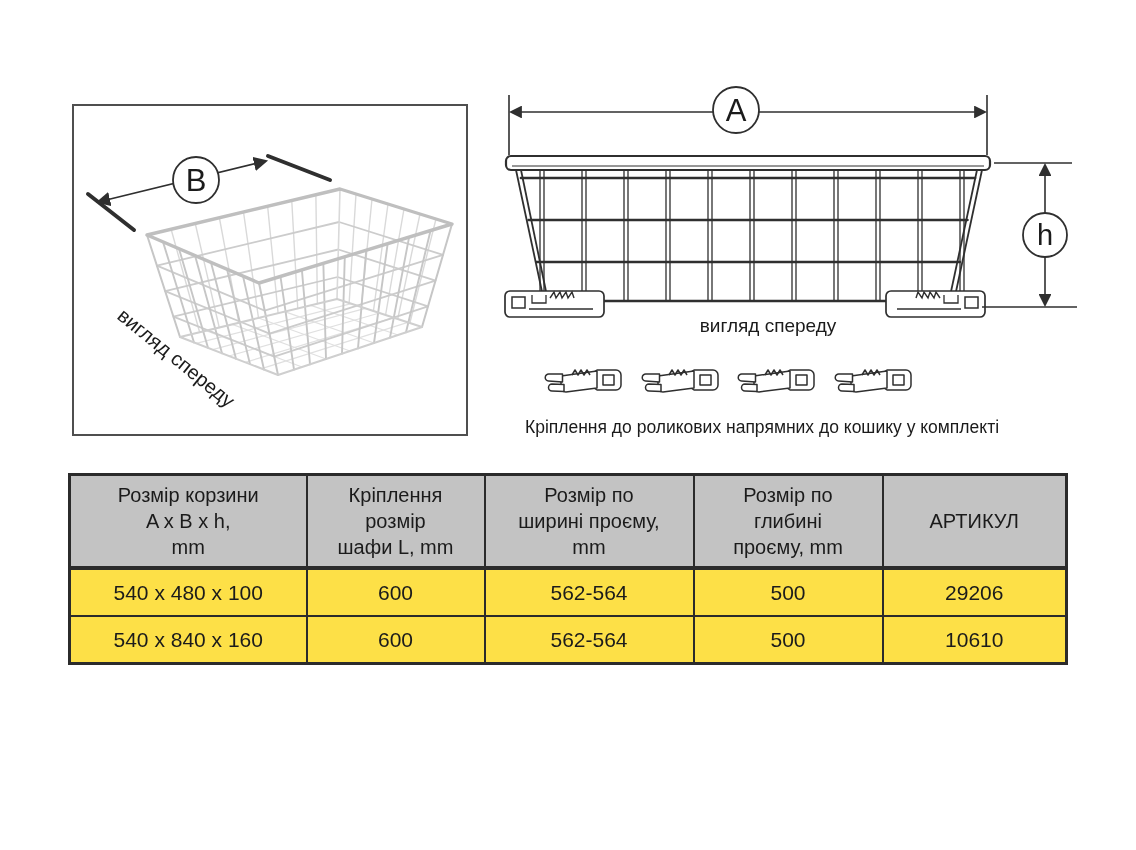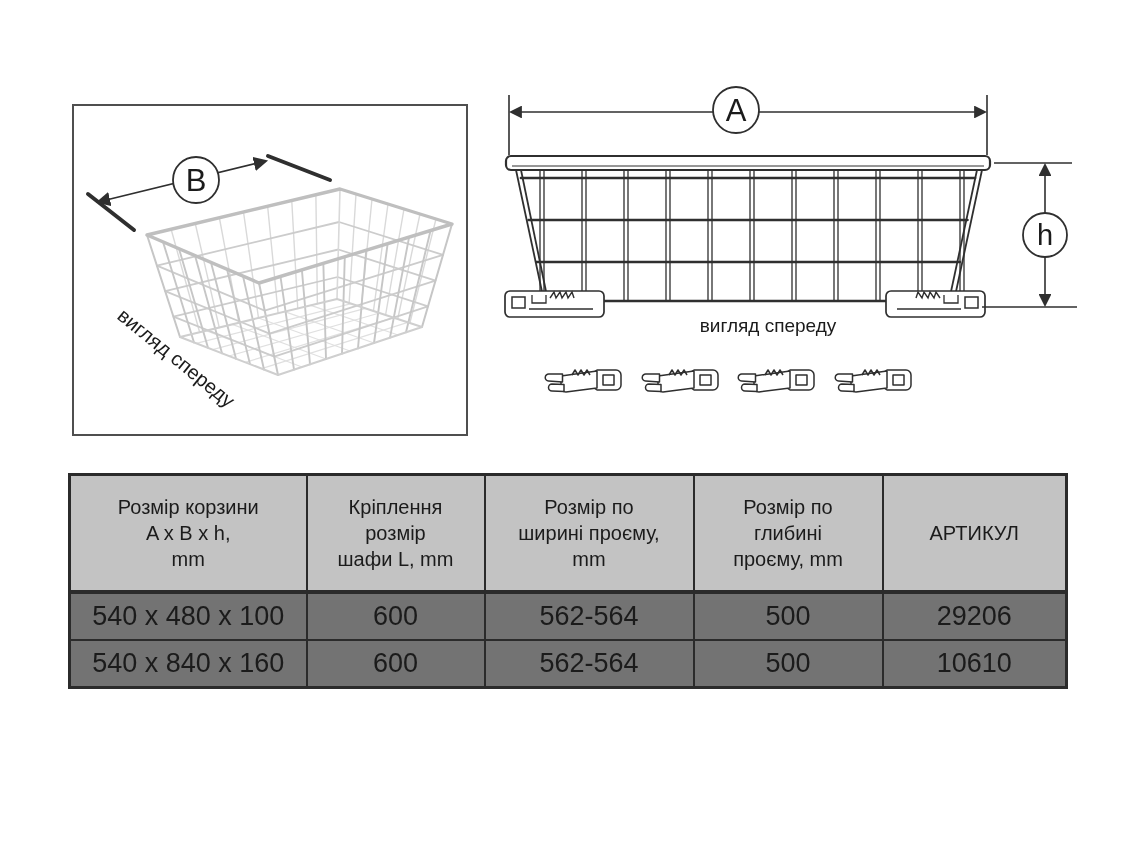--- a/index.html
+++ b/index.html
@@ -24,25 +24,25 @@
   table.spec{
     position:absolute;left:68px;top:473px;width:997px;
     border-collapse:collapse;table-layout:fixed;text-align:center;
     border:3px solid var(--table-border);
   }
   .spec th{
     background:var(--table-header-bg);
     border:2px solid var(--table-border);
     border-bottom-width:4px;
     font-weight:400;font-size:20px;line-height:1.3;
-    white-space:pre-line;height:90px;vertical-align:middle;padding:12px 4px;
+    white-space:pre-line;height:90px;vertical-align:middle;padding:0 4px;
   }
   .spec td{
     border:2px solid var(--table-border);
-    font-size:27px;height:43px;vertical-align:middle;background:#737373;
+    font-size:21px;height:43px;vertical-align:middle;background:#fde047;
   }
 </style>
 </head>
 <body>
 
 <div class="canvas">
 
   <div class="iso-box">
     <svg viewBox="0 0 392 328">
       <defs>
@@ -196,20 +196,21 @@
         <path d="M27,12 l3,-5 l3,5 l3,-5 l3,5 l3,-5 l3,5" fill="none"></path>
         <path d="M4,11 a3.5,3.5 0 0 0 -0.5,7 l14,1 v-8 z" fill="#fff"></path>
         <path d="M7,21 a3.5,3.5 0 0 0 0,7 l12,0.5 v-7 z" fill="#fff"></path>
       </g>
     </defs>
     <use href="#clipShape" transform="translate(45,5)"></use>
     <use href="#clipShape" transform="translate(142,5)"></use>
     <use href="#clipShape" transform="translate(238,5)"></use>
     <use href="#clipShape" transform="translate(335,5)"></use>
   </svg>
+  <div class="clips-caption">Кріплення до роликових напрямних до кошику у комплекті</div>
 
   <table class="spec">
     <colgroup>
       <col style="width:237px">
         <col style="width:178px">
         <col style="width:209px">
         <col style="width:189px">
         <col style="width:184px">
     </colgroup>
     <thead>

